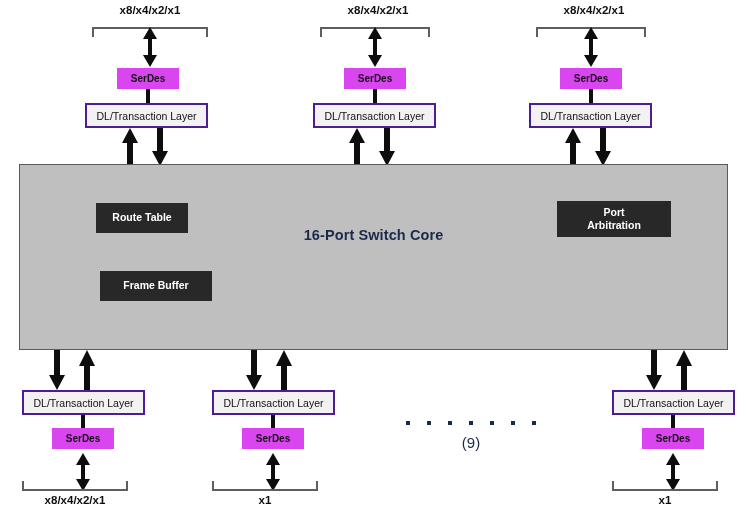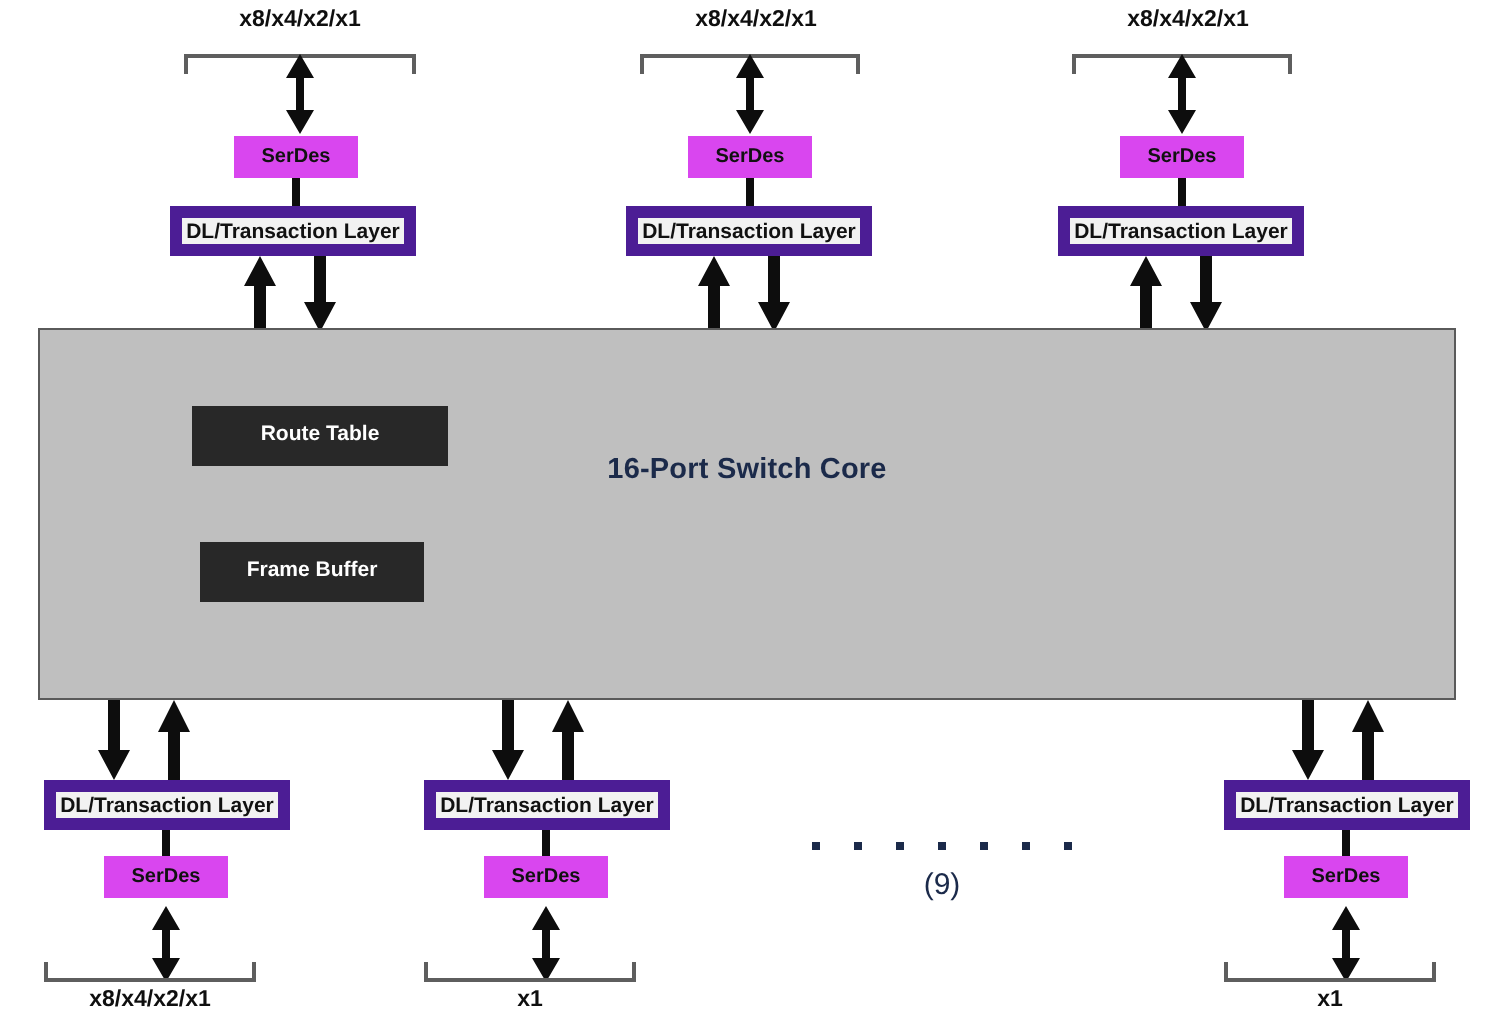--- a/index.html
+++ b/index.html
@@ -42,24 +42,24 @@
     align-items: center;
     justify-content: center;
     text-align: center;
     line-height: 1.25;
     box-sizing: border-box;
   }
 
   
   .dl-box {
     background: #f2f2f2;
-    border: 6px solid #4c1d95;
+    border: 2px solid #4c1d95;
     color: #111111;
     font-size: 10.5px;
-    font-weight: bold;
+    font-weight: normal;
     display: flex;
     align-items: center;
     justify-content: center;
     white-space: nowrap;
     box-sizing: border-box;
   }
   .serdes-box {
     background: #d946ef;
     color: #111111;
     font-size: 10px;
@@ -184,23 +184,27 @@
     <div class="abs" style="left:593px;top:128px;">
       <svg width="20" height="38" viewBox="0 0 20 38" aria-hidden="true">
         <polygon points="7,0 13,0 13,23 18,23 10,38 2,23 7,23" fill="#0d0d0d"></polygon>
       </svg>
     </div>
   </div>
 
   <div class="abs switch-core" style="left:19px;top:164px;width:709px;height:186px;">
     <div class="abs core-title" style="left:0;right:0;top:62px;width:100%;">16-Port Switch Core</div>
 
-    <div class="abs core-block" style="left:76px;top:38px;width:128px;height:30px;">Route Table</div>
+    <div class="abs core-block" style="left:76px;top:38px;width:92px;height:30px;">Route Table</div>
     <div class="abs core-block" style="left:80px;top:106px;width:112px;height:30px;">Frame Buffer</div>
 
+    <div class="abs core-block" style="left:537px;top:36px;width:114px;height:36px;flex-direction:column;">
+      <span>Port</span>
+      <span>Arbitration</span>
+    </div>
   </div>
 
   <div class="abs" style="left:0;top:0;">
     <div class="abs" style="left:47px;top:350px;">
       <svg width="20" height="40" viewBox="0 0 20 40" aria-hidden="true">
         <polygon points="7,0 13,0 13,25 18,25 10,40 2,25 7,25" fill="#0d0d0d"></polygon>
       </svg>
     </div>
     <div class="abs" style="left:77px;top:350px;">
       <svg width="20" height="40" viewBox="0 0 20 40" aria-hidden="true">

